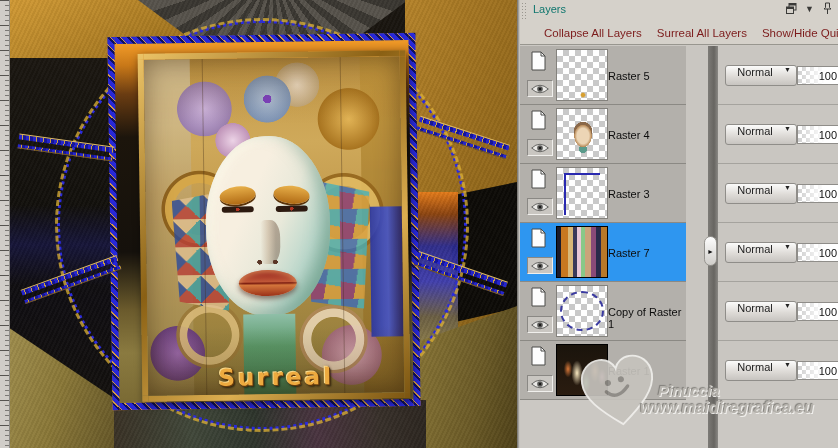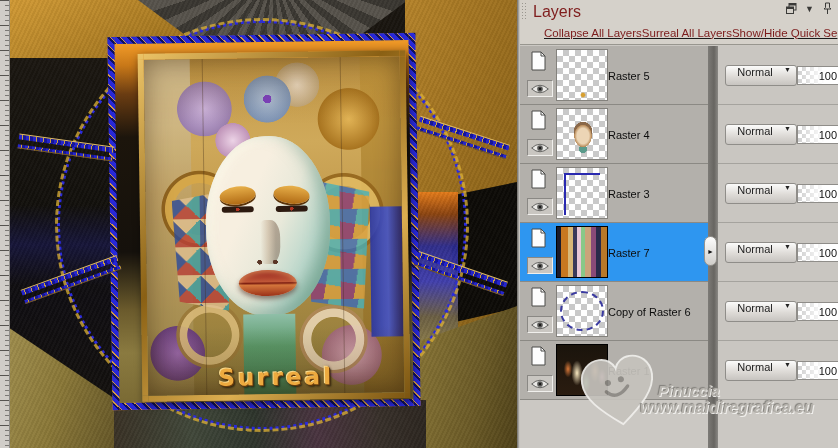--- a/index.html
+++ b/index.html
@@ -139,32 +139,32 @@
 
   .vsep { position:absolute; left:517px; top:0; width:3px; height:448px;
       background:linear-gradient(90deg,#6e6c68,#d6d3ce); z-index:10; }
 
   
   .layers-panel { position:absolute; left:520px; top:0; width:318px; height:448px;
       background:#cbc8c3; overflow:hidden; font-size:11px; color:#1a1a1a; }
   .panel-header { position:absolute; left:0; top:0; width:318px; height:21px; background:#d5d1ca; }
   .grip { position:absolute; left:1px; top:2px; width:5px; height:17px;
       background-image:radial-gradient(circle 1px,#9a978f 85%,rgba(0,0,0,0)); background-size:3px 3px; }
-  .panel-title { position:absolute; left:13px; top:3px; font-size:16px; color:#7f1d1d; }
+  .panel-title { position:absolute; left:13px; top:3px; font-size:11px; color:#0f766e; }
   .hdr-icons { position:absolute; right:4px; top:2px; display:flex; align-items:center; gap:7px; }
   .hicon { width:13px; height:13px; display:inline-flex; align-items:center; justify-content:center; color:#3a3a38; }
   .hcaret { font-size:9px; color:#3a3a38; }
   .panel-toolbar { position:absolute; left:0; top:21px; width:318px; height:24px; background:#d5d1ca;
-      border-bottom:1px solid #98968f; display:flex; align-items:center; 
-      padding-left:24px; white-space:nowrap; overflow:hidden;text-decoration:underline; }
+      border-bottom:1px solid #98968f; display:flex; align-items:center; gap:15px;
+      padding-left:24px; white-space:nowrap; overflow:hidden; }
   .tb-item { color:#7c1b1b; font-size:11.5px; cursor:default; }
 
   .rows { position:absolute; left:0; top:46px; width:318px; height:354px; background:#c9c6c1; }
   .lrow { position:relative; width:318px; height:59px; }
-  .lrow-left { position:absolute; left:0; top:0; width:188px; height:59px; background:#b3b0ab;
+  .lrow-left { position:absolute; left:0; top:0; width:166px; height:59px; background:#b3b0ab;
       border-bottom:1px solid #8b8984; }
   .lrow-left.sel { background:#2e96f0; }
   .lrow-right { position:absolute; left:198px; top:0; width:120px; height:59px;
       border-bottom:1px solid #a5a39e; }
   .picon { position:absolute; left:8px; top:4px; width:20px; height:22px; }
   .eyebtn { position:absolute; left:7px; top:34px; width:26px; height:17px; background:#c9c6c1;
       border-top:1px solid #8a8884; border-left:1px solid #8a8884;
       border-bottom:1px solid #f0efec; border-right:1px solid #f0efec;
       display:flex; align-items:center; justify-content:center; }
   .thumb { position:absolute; left:36px; top:3px; width:52px; height:52px;
@@ -421,21 +421,21 @@
                 <path d="M13 2v4h4" fill="none" stroke="#4a4a48"></path>
               </svg></span>
           <span class="eyebtn">
               <svg width="20" height="12" viewBox="0 0 24 14">
                 <path d="M2 7 Q12 -2 22 7 Q12 16 2 7Z" fill="#e9e8e5" stroke="#4a4a48"></path>
                 <circle cx="12" cy="7" r="3.4" fill="#5a5a58"></circle>
                 <circle cx="12" cy="7" r="1.5" fill="#1a1a1a"></circle>
               </svg>
             </span>
           <span class="thumb th-4"></span>
-          <span class="lname">Copy of Raster 6</span>
+          <span class="lname">Copy of Raster 1</span>
         </div>
         <div class="lrow-right">
           <span class="blend">
               <span class="blabel">Normal</span>
               <span class="bcaret">▼</span>
             </span>
           <span class="opac">
               <span class="oval">100</span>
             </span>
         </div>

